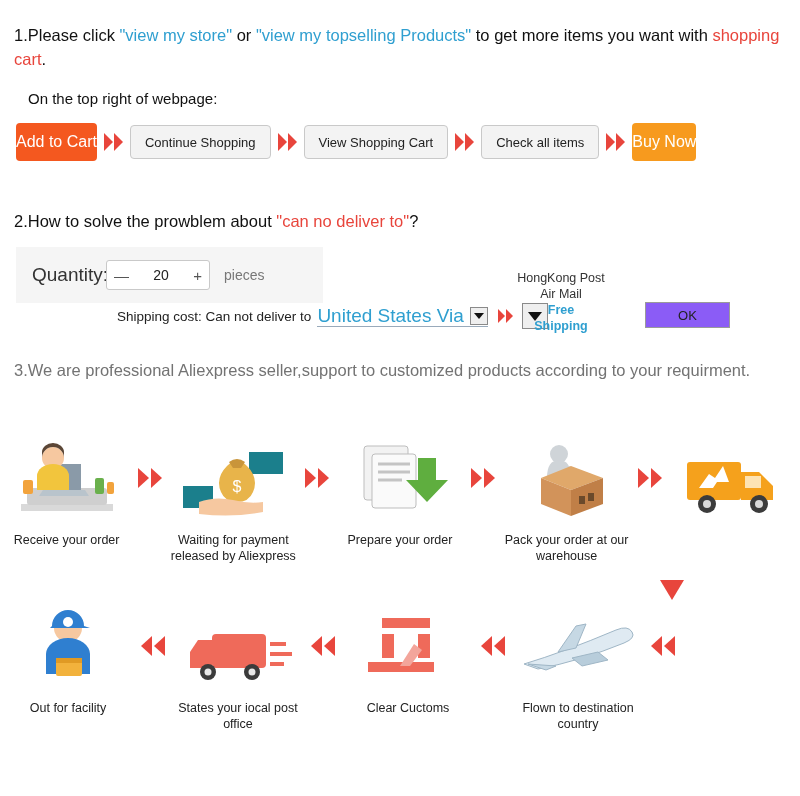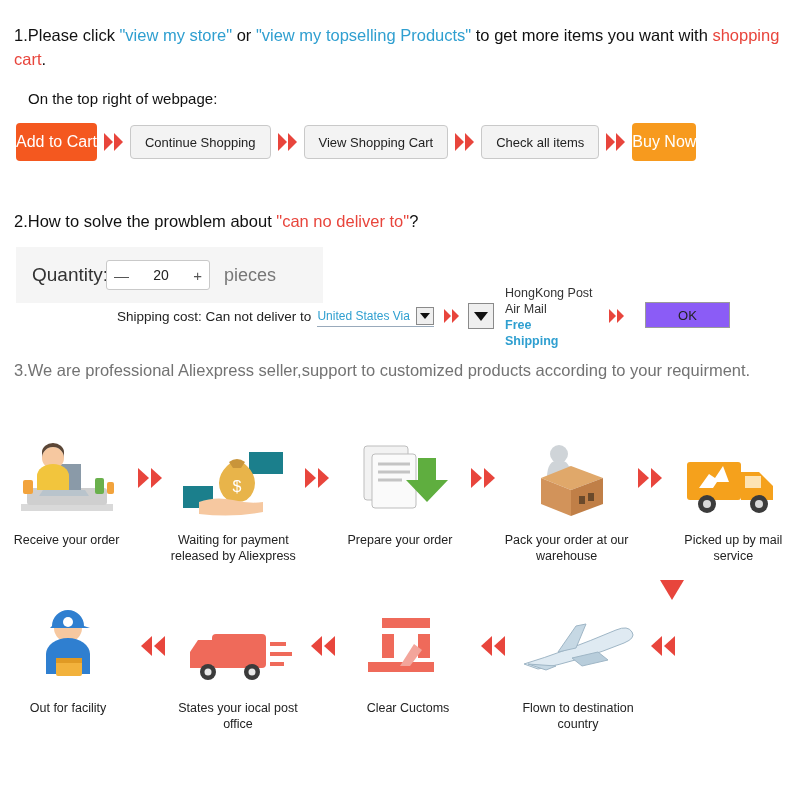--- a/index.html
+++ b/index.html
@@ -76,34 +76,34 @@
   }
   .qtylabel { font-size: 19px; color: #333; margin-left: 16px; width: 74px; }
   .qtyinput {
     width: 104px; height: 30px; background: #fff;
     border: 1px solid #c9c9c9; border-radius: 3px;
     display: flex; align-items: center; justify-content: space-between;
     padding: 0 7px; font-size: 14px; color: #222;
   }
   .qtyminus, .qtyplus { color: #555; font-size: 15px; }
   .qtyval { font-size: 14px; }
-  .pieces { font-size: 18px; color: #777; margin-left: 14px; }
+  .pieces { font-size: 14px; color: #777; margin-left: 14px; }
 
   .shiprow {
     position: absolute; left: 16px; top: 303px; width: 772px;
     display: flex; align-items: center;
   }
   .shiplabel { font-size: 13.5px; color: #222; margin-left: 101px; }
   .selectbox {
     margin-left: 6px;
     display: flex; align-items: center;
     border-bottom: 1px solid #9ab; 
     height: 22px;
   }
-  .selecttext { color: #2f9fd0; font-size: 12px; padding-right: 6px; }
+  .selecttext { color: #2f9fd0; font-size: 19px; padding-right: 6px; }
   .selectarrow {
     width: 18px; height: 18px; border: 1px solid #8a8a8a;
     background: #efefef; display: flex; align-items: center; justify-content: center;
   }
   .caret {
     width: 0; height: 0;
     border-left: 5px solid transparent;
     border-right: 5px solid transparent;
     border-top: 6px solid #111;
   }
@@ -112,22 +112,22 @@
     background: #efefef; display: flex; align-items: center; justify-content: center;
     margin-left: 2px;
   }
   .caret-lg {
     width: 0; height: 0;
     border-left: 7px solid transparent;
     border-right: 7px solid transparent;
     border-top: 9px solid #111;
   }
   .hkpost {
-    position: absolute; left: 505px; top: 285px; width: 112px;
-    text-align: left; font-size: 12.5px; color: #333; line-height: 1.28;
+    position: absolute; left: 505px; top: 270px; width: 112px;
+    text-align: center; font-size: 12.5px; color: #333; line-height: 1.28;
   }
   .hkfree { color: #2f9fd0; font-weight: bold; }
   .okbtn {
     position: absolute; left: 645px; top: 302px;
     width: 85px; height: 26px;
     background: #8b5cf6; border: 1px solid #9a9a9a;
     font-size: 13px; color: #222;
     display: flex; align-items: center; justify-content: center;
   }
 
@@ -348,21 +348,20 @@
           <rect x="14" y="30" width="54" height="38" rx="3" fill="#f5a11c"></rect>
           <path d="M68 40 h18 l14 14 v14 h-32z" fill="#f5a11c"></path>
           <rect x="72" y="44" width="16" height="12" fill="#fde3b3"></rect>
           <circle cx="34" cy="72" r="9" fill="#3b3b3b"></circle>
           <circle cx="34" cy="72" r="4" fill="#d9d9d9"></circle>
           <circle cx="86" cy="72" r="9" fill="#3b3b3b"></circle>
           <circle cx="86" cy="72" r="4" fill="#d9d9d9"></circle>
           <path d="M26 56 l10 -14 l6 4 l8 -12 l6 16 h-12 l-4 6z" fill="#fff"></path>
         </svg>
       </div>
-      <div class="steplabel">Picked up by mail service</div>
     </div>
   </div>
 
   <div class="downarrow"></div>
 
   <div class="flow flowrow2">
     <div class="step">
       <div class="stepart">
         <svg width="120" height="92" viewBox="0 0 120 92">
           <circle cx="60" cy="28" r="14" fill="#f6c8a0"></circle>

